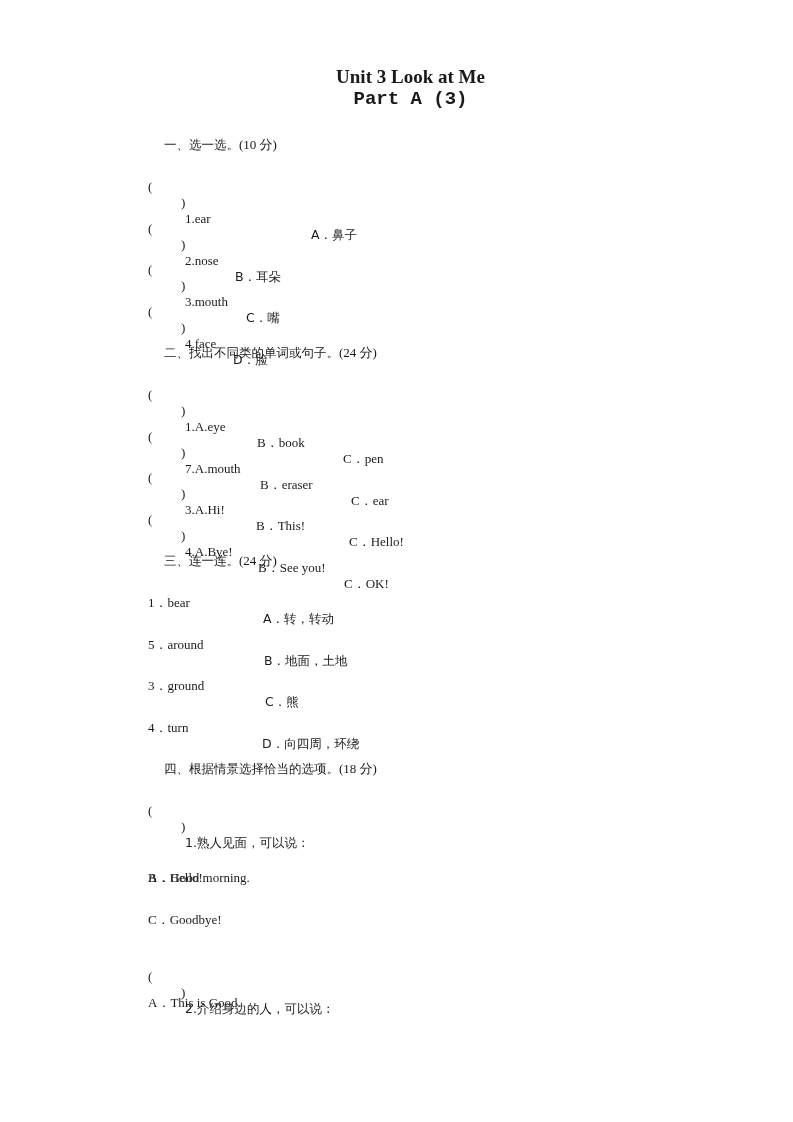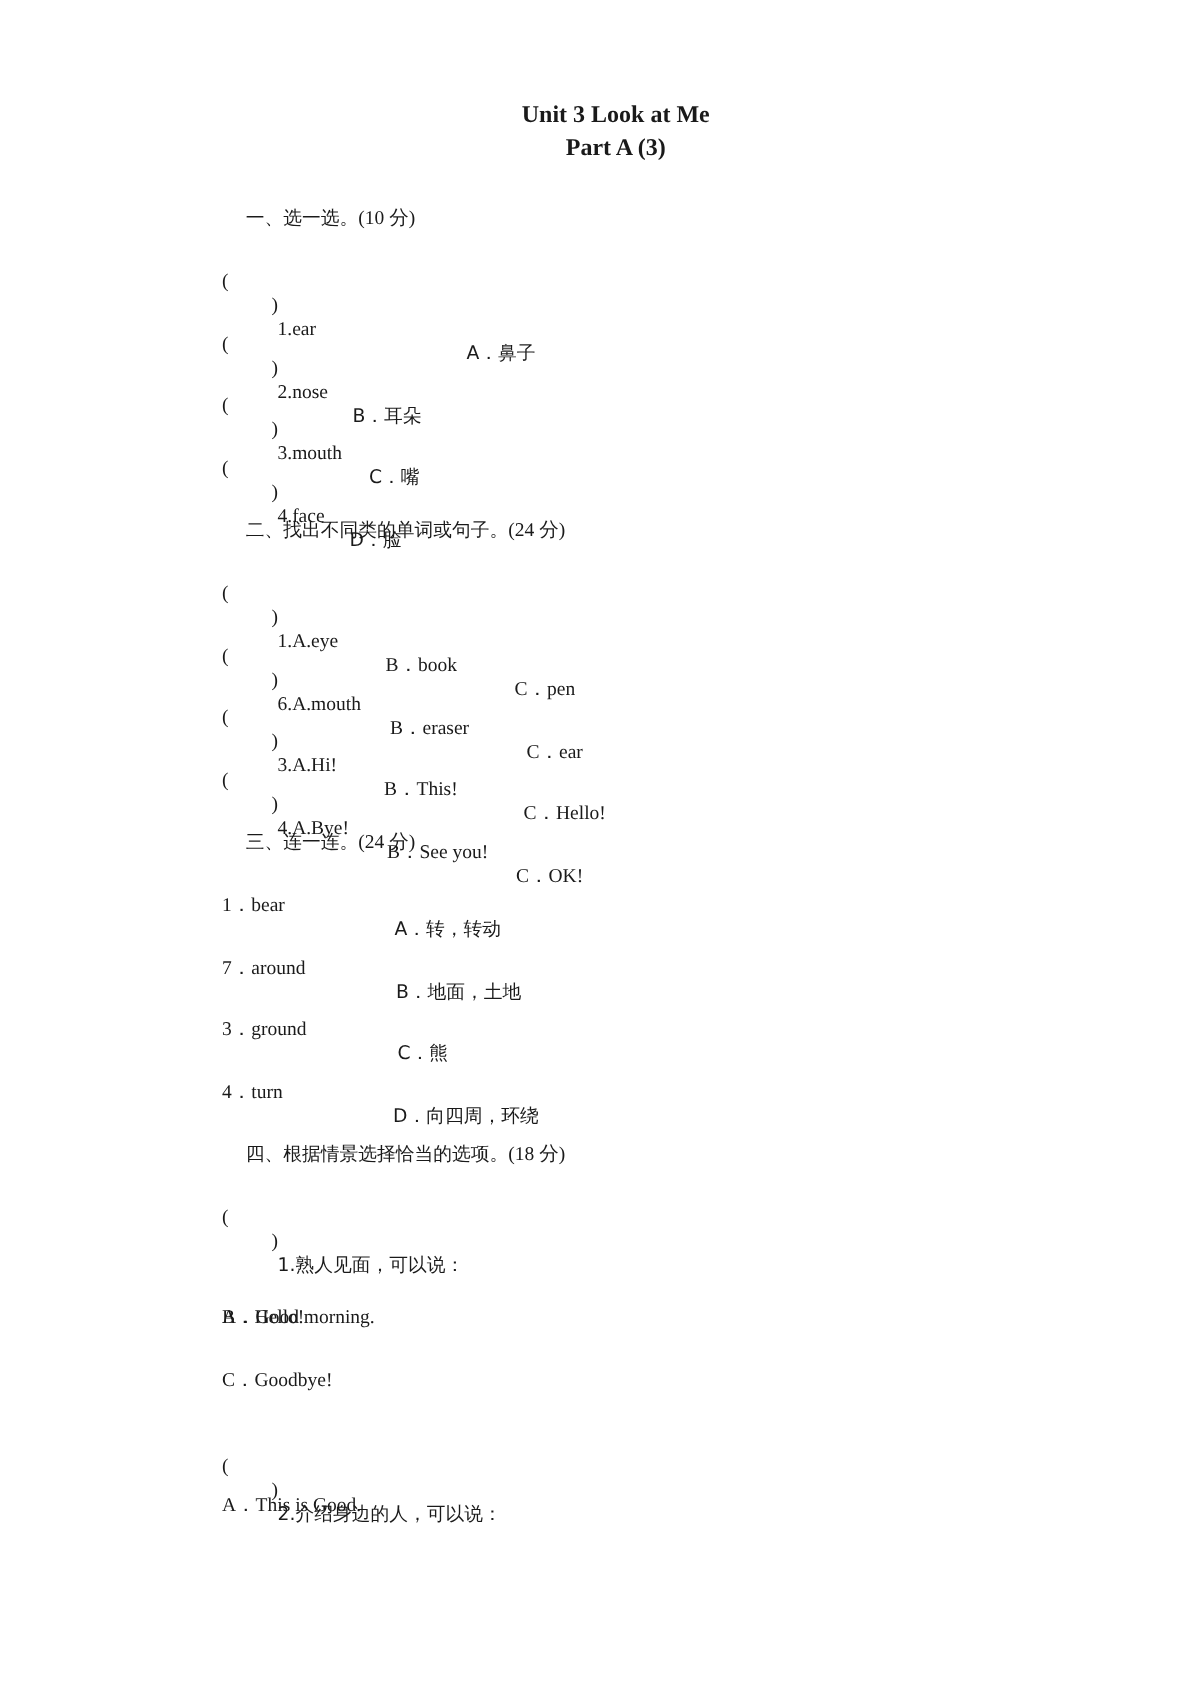--- a/index.html
+++ b/index.html
@@ -4,24 +4,24 @@
   <style>
     html, body { margin: 0; padding: 0; background: #ffffff; }
     body {
       width: 793px; height: 1122px; position: relative; overflow: hidden;
       font-family: "Liberation Serif", "DejaVu Serif", serif;
       color: #1a1a1a;
     }
     .page { position: absolute; left: 0; top: 0; width: 793px; height: 1122px; background: #fff; }
     .title {
       position: absolute; left: 0; width: 793px; text-align: center;
-      font-weight: bold; font-size: 16px; line-height: 16px;
+      font-weight: bold; font-size: 19px; line-height: 16px;
     }
     .t1 { top: 69px; padding-left: 28px; box-sizing: border-box; }
-    .t2 { top: 91px; padding-left: 28px; box-sizing: border-box; }
+    .t2 { top: 91px; padding-left: 28px; box-sizing: border-box; font-family: Liberation Mono, monospace; }
     .line {
       position: absolute; left: 148px; font-size: 13px; line-height: 16px; white-space: pre;
     }
     .cn { font-family: "DejaVu Sans", sans-serif; font-size: 12.5px; }
     .heading { font-family: "DejaVu Sans", sans-serif; font-size: 12.5px; }
     .heading .pts { font-family: "Liberation Serif", serif; font-size: 13px; }
     .seg { position: absolute; white-space: pre; }
   </style>
 </head>
 <body>
@@ -67,21 +67,21 @@
   <div class="line" style="top:371px;">
     <span class="seg" style="left:0;">(</span>
     <span class="seg" style="left:33px;">)</span>
     <span class="seg" style="left:37px;">1.A.eye</span>
     <span class="seg" style="left:109px;">B．book</span>
     <span class="seg" style="left:195px;">C．pen</span>
   </div>
   <div class="line" style="top:413px;">
     <span class="seg" style="left:0;">(</span>
     <span class="seg" style="left:33px;">)</span>
-    <span class="seg" style="left:37px;">6.A.mouth</span>
+    <span class="seg" style="left:37px;">7.A.mouth</span>
     <span class="seg" style="left:112px;">B．eraser</span>
     <span class="seg" style="left:203px;">C．ear</span>
   </div>
   <div class="line" style="top:454px;">
     <span class="seg" style="left:0;">(</span>
     <span class="seg" style="left:33px;">)</span>
     <span class="seg" style="left:37px;">3.A.Hi!</span>
     <span class="seg" style="left:108px;">B．This!</span>
     <span class="seg" style="left:201px;">C．Hello!</span>
   </div>
@@ -95,21 +95,21 @@
 
   <div class="line heading" style="top:537px;">
     <span>三、连一连。</span><span class="pts">(24 分)</span>
   </div>
 
   <div class="line" style="top:579px;">
     <span class="seg" style="left:0;">1．bear</span>
     <span class="seg cn" style="left:115px;">A．转，转动</span>
   </div>
   <div class="line" style="top:621px;">
-    <span class="seg" style="left:0;">7．around</span>
+    <span class="seg" style="left:0;">5．around</span>
     <span class="seg cn" style="left:116px;">B．地面，土地</span>
   </div>
   <div class="line" style="top:662px;">
     <span class="seg" style="left:0;">3．ground</span>
     <span class="seg cn" style="left:117px;">C．熊</span>
   </div>
   <div class="line" style="top:704px;">
     <span class="seg" style="left:0;">4．turn</span>
     <span class="seg cn" style="left:114px;">D．向四周，环绕</span>
   </div>

